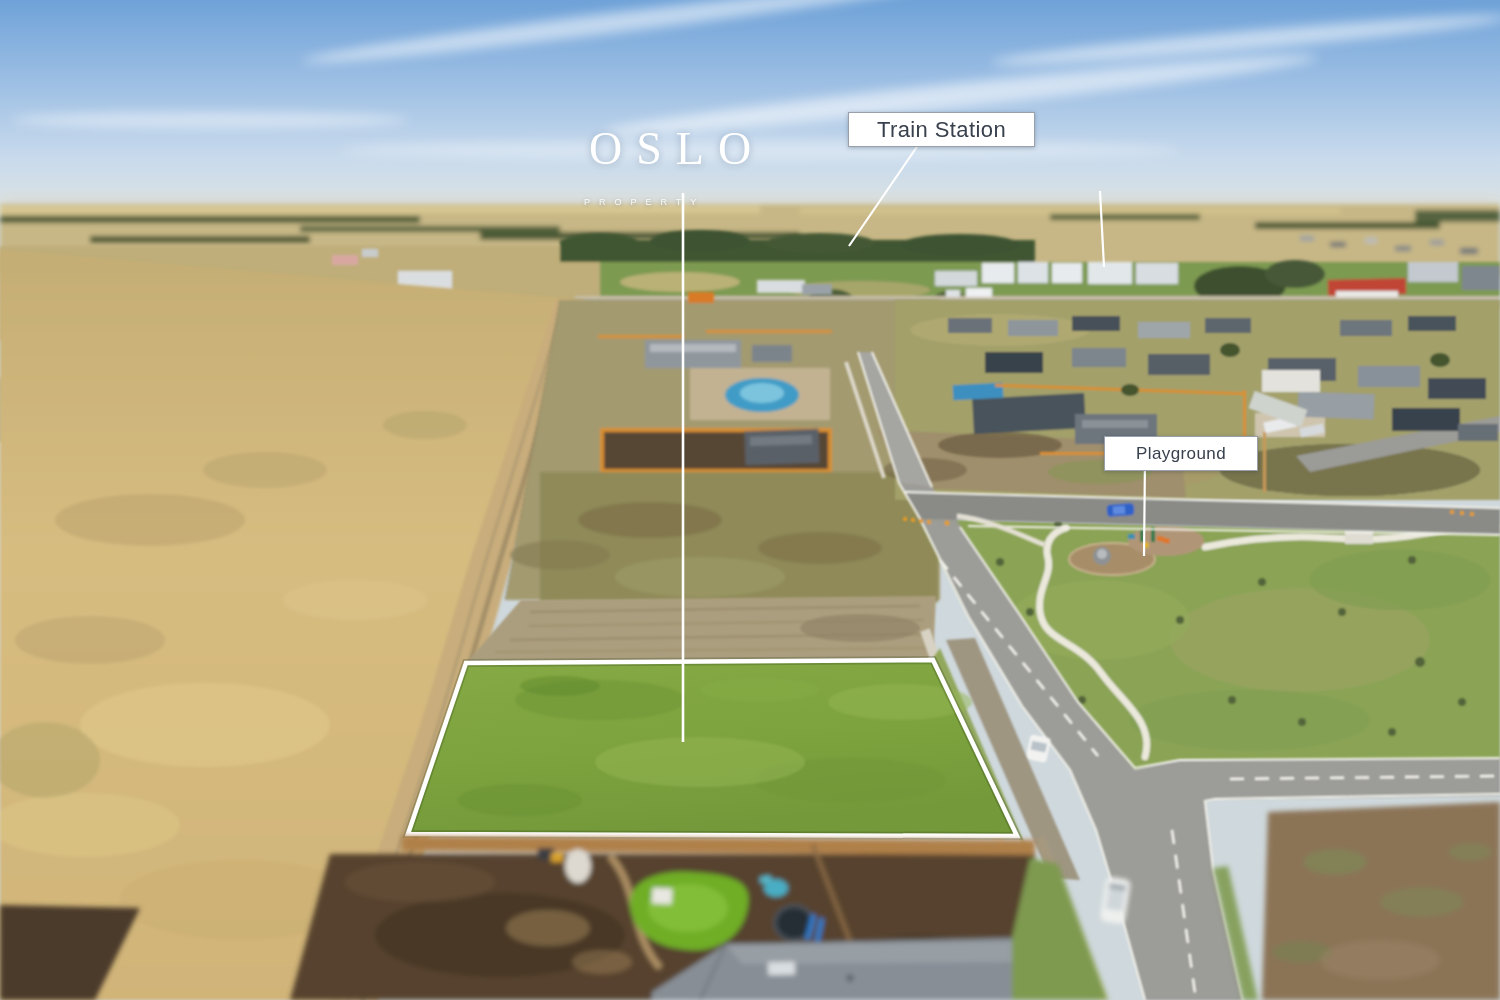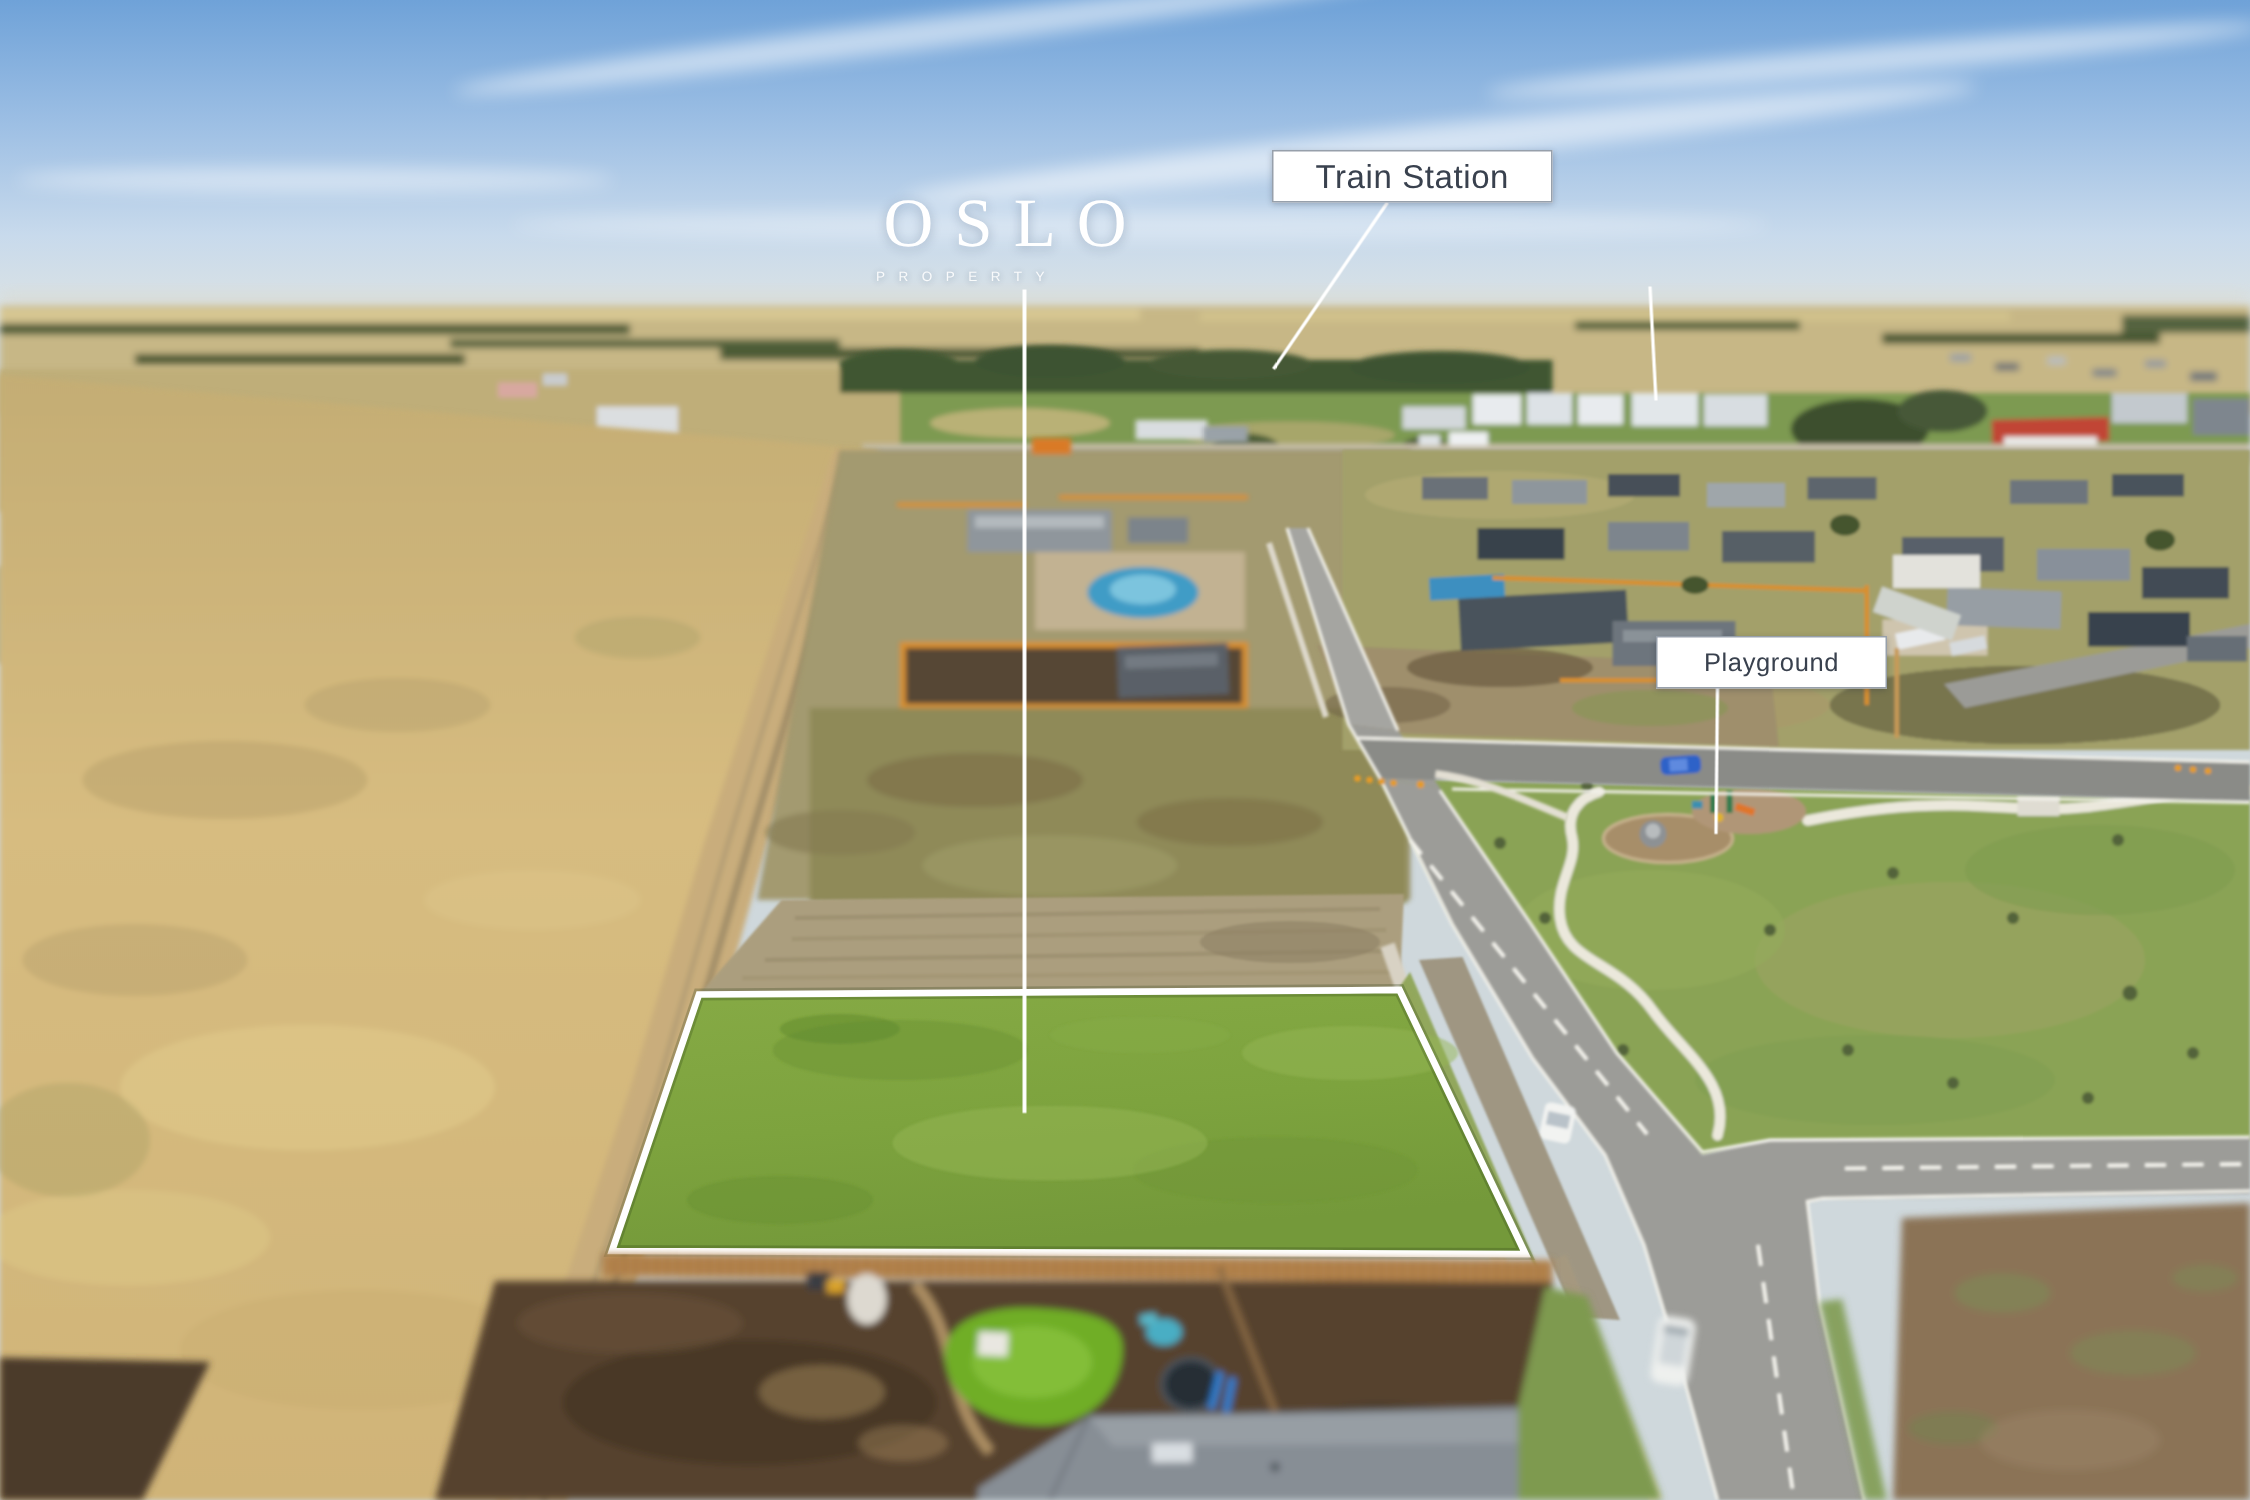--- a/index.html
+++ b/index.html
@@ -2,30 +2,30 @@
 <html><head>
 <meta charset="utf-8">
 <style>
   html,body{margin:0;padding:0;background:#222;}
   #stage{position:relative;width:1500px;height:1000px;overflow:hidden;
          font-family:"Liberation Sans",sans-serif;background:#cfd8dc;}
   #stage svg{position:absolute;left:0;top:0;}
   .label{position:absolute;background:#ffffff;border:1px solid #97a0ab;
          color:#39414e;display:flex;align-items:center;justify-content:center;
          font-weight:500;letter-spacing:.4px;
-         box-shadow:0 1px 4px rgba(30,40,60,.28);}
+         box-shadow:0 1px 4px rgba(30,40,60,.28);margin-top:12px;}
   #label-train{left:848px;top:100px;width:185px;height:33px;font-size:22px;}
   #label-school{left:1010px;top:157px;width:327px;height:33px;font-size:22px;}
   #label-playground{left:1104px;top:424px;width:152px;height:33px;font-size:17px;}
   #logo{position:absolute;left:575px;top:126px;width:220px;text-align:left;color:#fff;}
   #logo .big{font-family:"Liberation Serif",serif;font-size:46px;line-height:1;
              letter-spacing:14px;padding-left:14px;font-weight:400;
              text-shadow:0 1px 7px rgba(20,40,70,.25);}
   #logo .sub{font-family:"Liberation Sans",sans-serif;font-size:9px;letter-spacing:9px;
-             padding-left:9px;margin-top:7px;color:rgba(255,255,255,.88);
+             padding-left:9px;margin-top:25px;color:rgba(255,255,255,.88);
              text-shadow:0 1px 4px rgba(20,40,70,.3);}
 </style>
 </head>
 <body>
 
 <div id="stage">
 <svg width="1500" height="1000" viewBox="0 0 1500 1000">
   <defs>
     <linearGradient id="skyG" x1="0" y1="0" x2="0" y2="1">
       <stop offset="0" stop-color="#6fa2d8"></stop>

